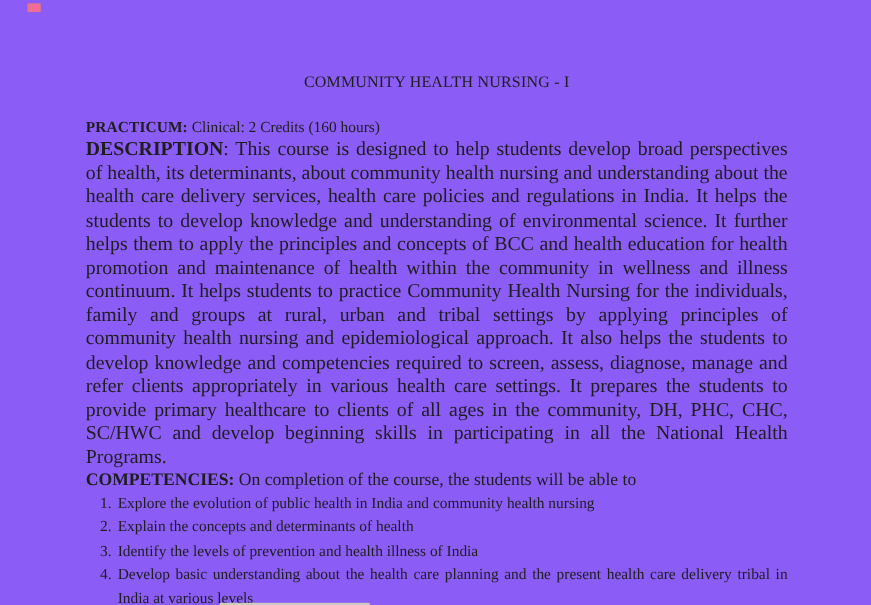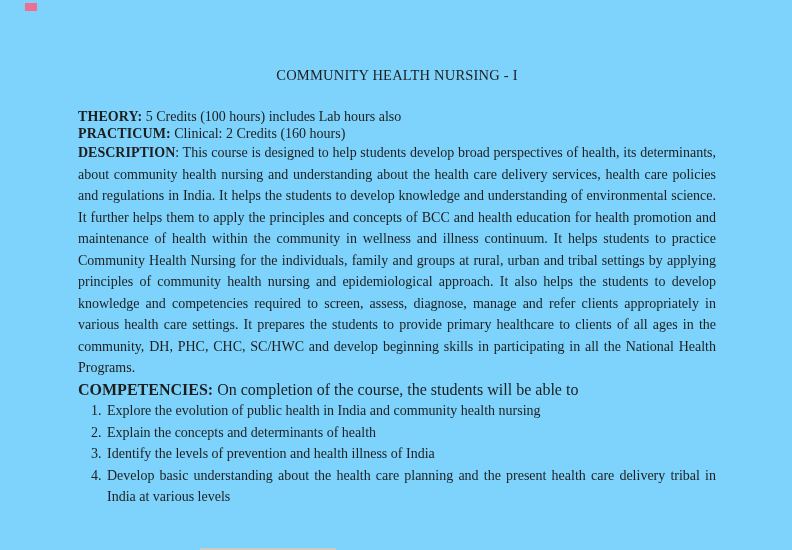--- a/index.html
+++ b/index.html
@@ -4,21 +4,21 @@
 <style>
   html, body {
     margin: 0;
     padding: 0;
     background: #ffffff;
   }
   .page {
     position: relative;
     width: 792px;
     height: 550px;
-    background: #7dd3fc;
+    background: #8b5cf6;
     overflow: hidden;
     font-family: "Liberation Serif", "DejaVu Serif", serif;
     color: #1e1e1e;
   }
   .corner-mark {
     position: absolute;
     left: 25px;
     top: 3px;
     width: 12px;
     height: 8px;
@@ -50,21 +50,21 @@
   }
   .meta { margin-top: 24px; }
   .meta-row {
     line-height: 17px;
     margin-bottom: 12.5px;
     font-size: 14px;
   }
   .meta-row b { letter-spacing: 0.1px; }
   .desc {
     margin-top: 11.5px;
-    font-size: 14px;
+    font-size: 18px;
     line-height: 21.5px;
     text-align: justify;
   }
   .comp {
     font-size: 16px;
     line-height: 21.5px;
     text-align: left;
   }
   .clist { margin: 0; padding: 0; }
   .citem {
@@ -95,21 +95,20 @@
 <div class="page">
 
   <div class="corner-mark" style="background: rgb(239, 111, 146);"></div>
 
   <div class="doc">
 
     <h1 class="title">COMMUNITY HEALTH NURSING - I</h1>
 
 
     <div class="meta">
-      <p class="meta-row"><b>THEORY:</b><span> 5 Credits (100 hours) includes Lab hours also</span></p>
       <p class="meta-row"><b>PRACTICUM:</b><span> Clinical: 2 Credits (160 hours)</span></p>
     </div>
 
     <p class="desc"><b>DESCRIPTION</b><span>: This course is designed to help students develop broad perspectives of health, its determinants, about community health nursing and understanding about the health care delivery services, health care policies and regulations in India. It helps the students to develop knowledge and understanding of environmental science. It further helps them to apply the principles and concepts of BCC and health education for health promotion and maintenance of health within the community in wellness and illness continuum. It helps students to practice Community Health Nursing for the individuals, family and groups at rural, urban and tribal settings by applying principles of community health nursing and epidemiological approach. It also helps the students to develop knowledge and competencies required to screen, assess, diagnose, manage and refer clients appropriately in various health care settings. It prepares the students to provide primary healthcare to clients of all ages in the community, DH, PHC, CHC, SC/HWC and develop beginning skills in participating in all the National Health Programs.</span></p>
 
     <p class="comp"><b>COMPETENCIES:</b><span> On completion of the course, the students will be able to</span></p>
 
     <div class="clist">
       <div class="citem">
         <span class="num">1.</span>

